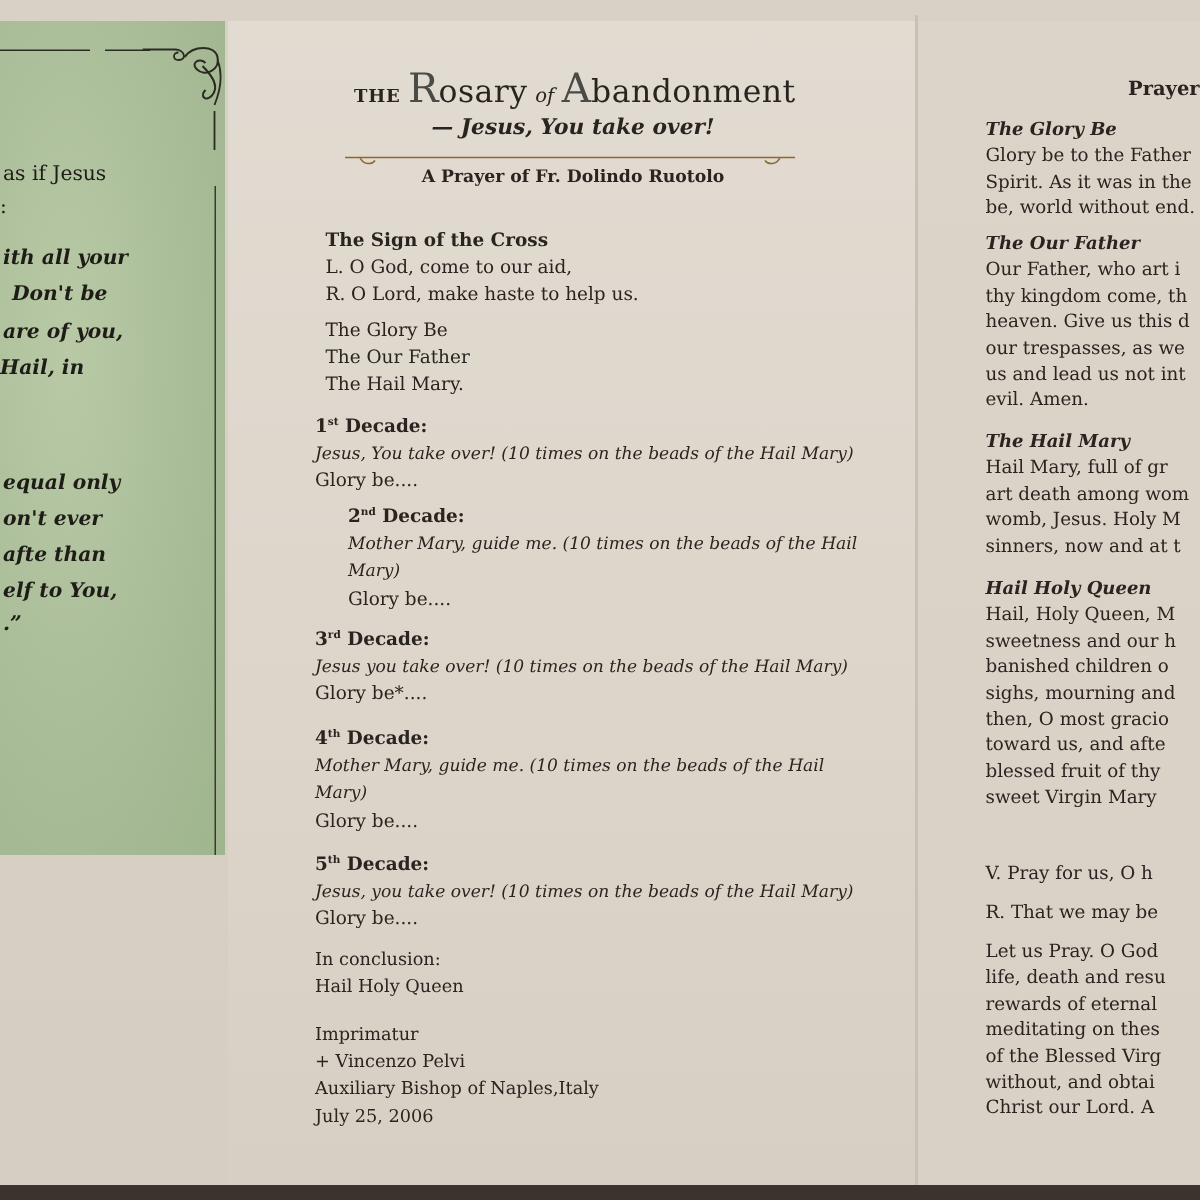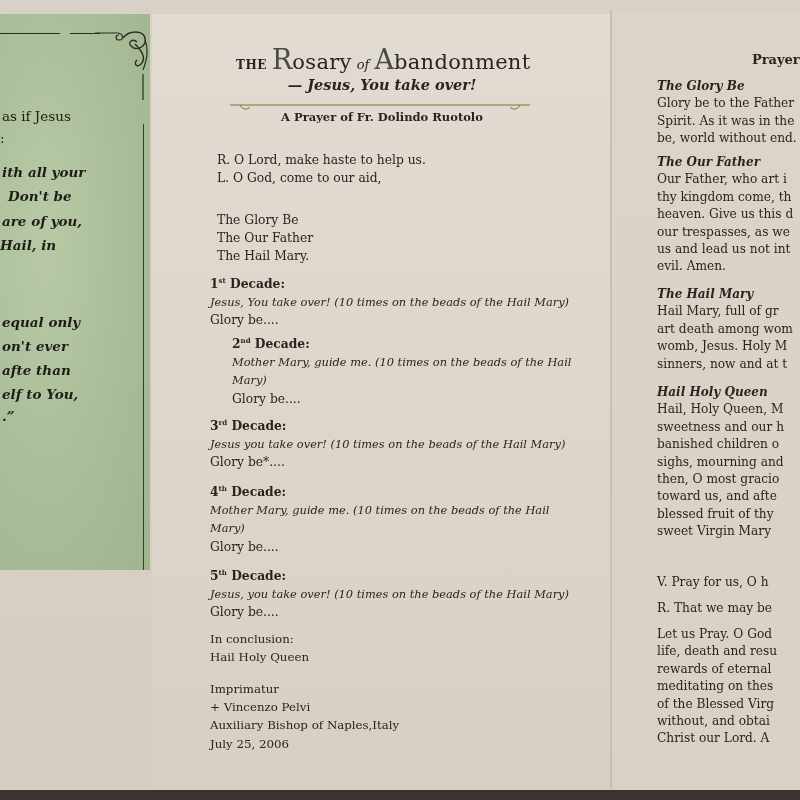--- a/index.html
+++ b/index.html
@@ -100,22 +100,23 @@
   </div>
   <div class="subtitle">— Jesus, You take over!</div>
   <svg class="divider" viewBox="0 0 300 10">
     <line x1="0" y1="3" x2="300" y2="3" stroke="#8a6a2e" stroke-width="1"></line>
     <path d="M10 3 C12 8 18 8 20 5" stroke="#8a6a2e" stroke-width="1" fill="none"></path>
     <path d="M290 3 C288 8 282 8 280 5" stroke="#8a6a2e" stroke-width="1" fill="none"></path>
   </svg>
   <div class="byline">A Prayer of Fr. Dolindo Ruotolo</div>
 
   <div class="mid-block" style="top:137px; left:65px;">
+    <div class="h">The Sign of the Cross</div>
+    <div>L. O God, come to our aid,</div>
     <div>R. O Lord, make haste to help us.</div>
-    <div>L. O God, come to our aid,</div>
   </div>
 
   <div class="mid-block" style="top:197px; left:65px;">
     <div>The Glory Be</div>
     <div>The Our Father</div>
     <div>The Hail Mary.</div>
   </div>
 
   <div class="mid-block" style="top:258px;">
     <div class="h"><span>1</span><sup>st</sup> <span>Decade:</span></div>

